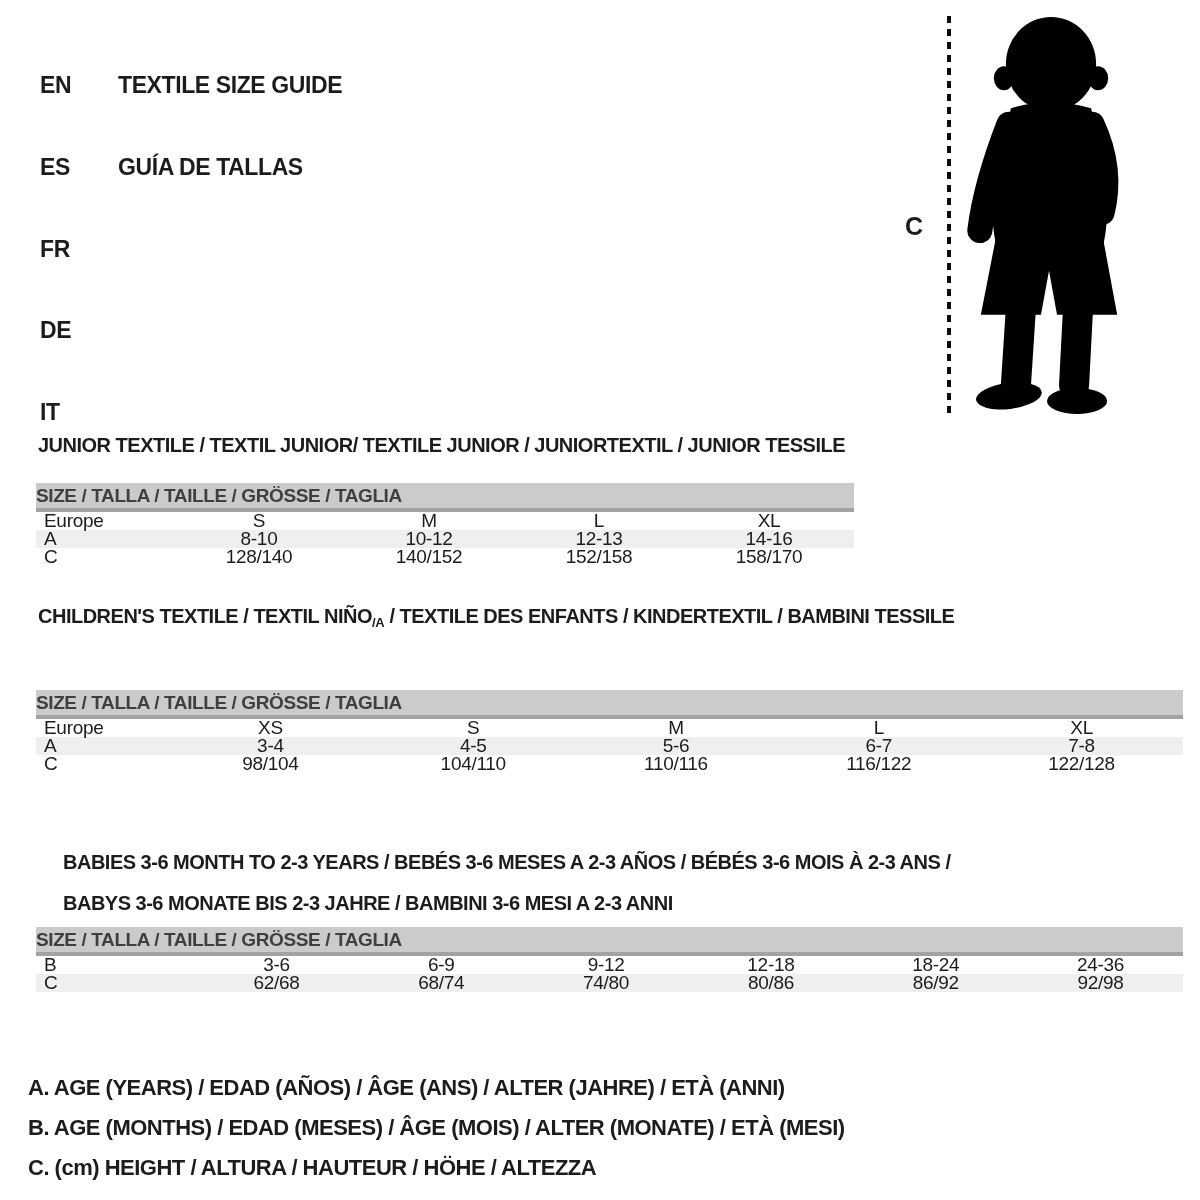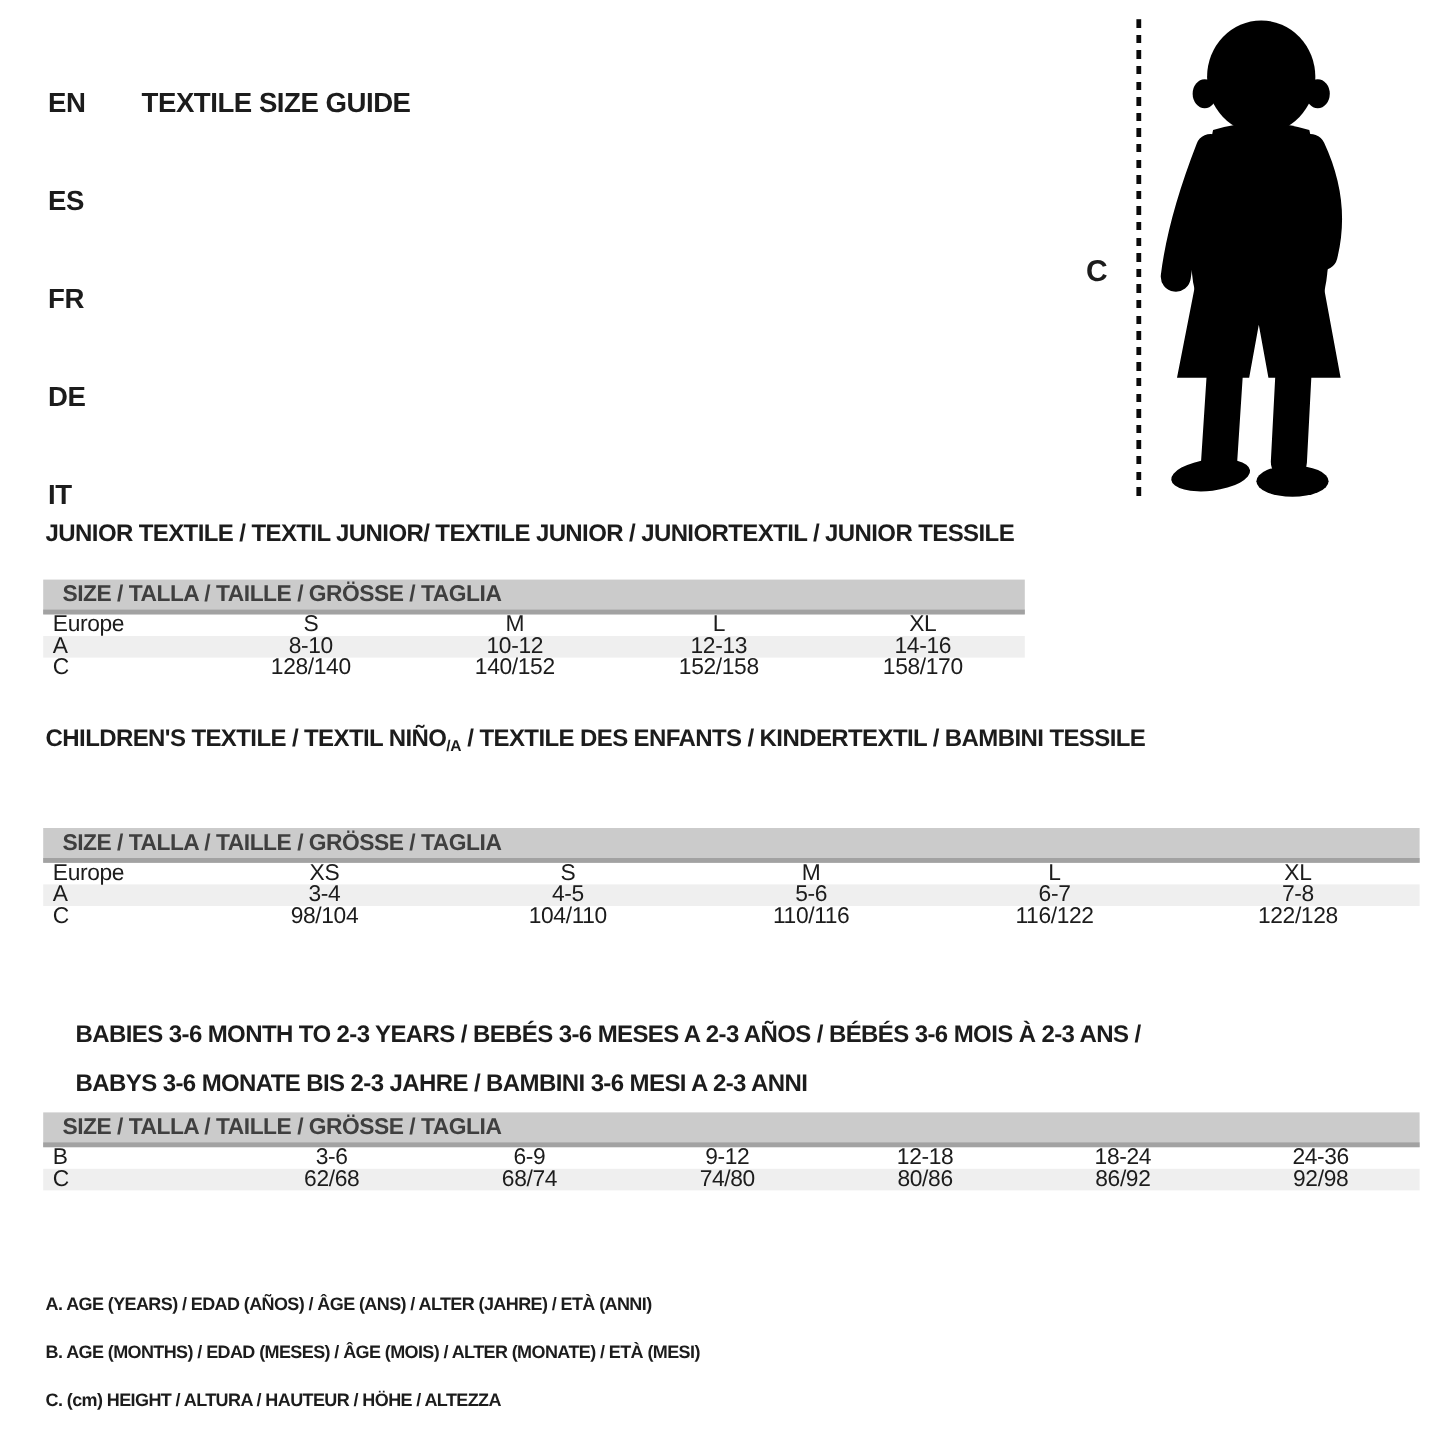--- a/index.html
+++ b/index.html
@@ -23,53 +23,54 @@
   
   .section-title {
     position:absolute; left:38px; font-weight:700; font-size:20px;
     letter-spacing:-0.5px; line-height:24px; white-space:nowrap;
   }
   .sub { font-size:13px; vertical-align:-4px; letter-spacing:-0.3px; }
   
   .stable { position:absolute; left:36px; }
   .size-bar {
     height:25px; line-height:25px; background:#cbcbcb;
-    border-bottom:4px solid #a2a2a2; padding-left:16px;
+    border-bottom:4px solid #a2a2a2; padding-left:0;
     font-weight:700; font-size:19px; color:#3f3f3f; letter-spacing:-0.4px;
   }
   .trow { display:flex; align-items:center; height:18px; font-size:19px; letter-spacing:-0.3px; }
   .trow.alt { background:#efefef; }
   .tlabel { padding-left:8px; }
   .t-junior   { width:818px; }
   .t-children { width:1147px; }
   .t-babies   { width:1147px; }
   .t-junior   .tlabel { width:130px; }
   .t-children .tlabel { width:125px; }
   .t-babies   .tlabel { width:150px; }
   .tcell { flex:1; text-align:center; }
   
-  .legend { position:absolute; left:38px; top:1068px; font-weight:700; font-size:15px; letter-spacing:-0.5px; }
+  .legend { position:absolute; left:28px; top:1068px; font-weight:700; font-size:22px; letter-spacing:-0.5px; }
   .legend div { line-height:40px; white-space:nowrap; }
   #junior-title   { top:433px; }
   #junior-table   { top:483px; }
   #children-title { top:604px; }
   #children-table { top:690px; }
   #babies-title   { top:842px; line-height:41px;margin-left:25px; }
   #babies-table   { top:927px; }
 </style>
 </head>
 <body>
 
 <div class="lang-block">
   <div class="lang-row">
     <span class="lang-code">EN</span>
     <span class="lang-label">TEXTILE SIZE GUIDE</span>
   </div>
   <div class="lang-row">
     <span class="lang-code">ES</span>
+    <span class="lang-label">GUÍA DE TALLAS</span>
   </div>
   <div class="lang-row">
     <span class="lang-code">FR</span>
   </div>
   <div class="lang-row">
     <span class="lang-code">DE</span>
   </div>
   <div class="lang-row">
     <span class="lang-code">IT</span>
   </div>

